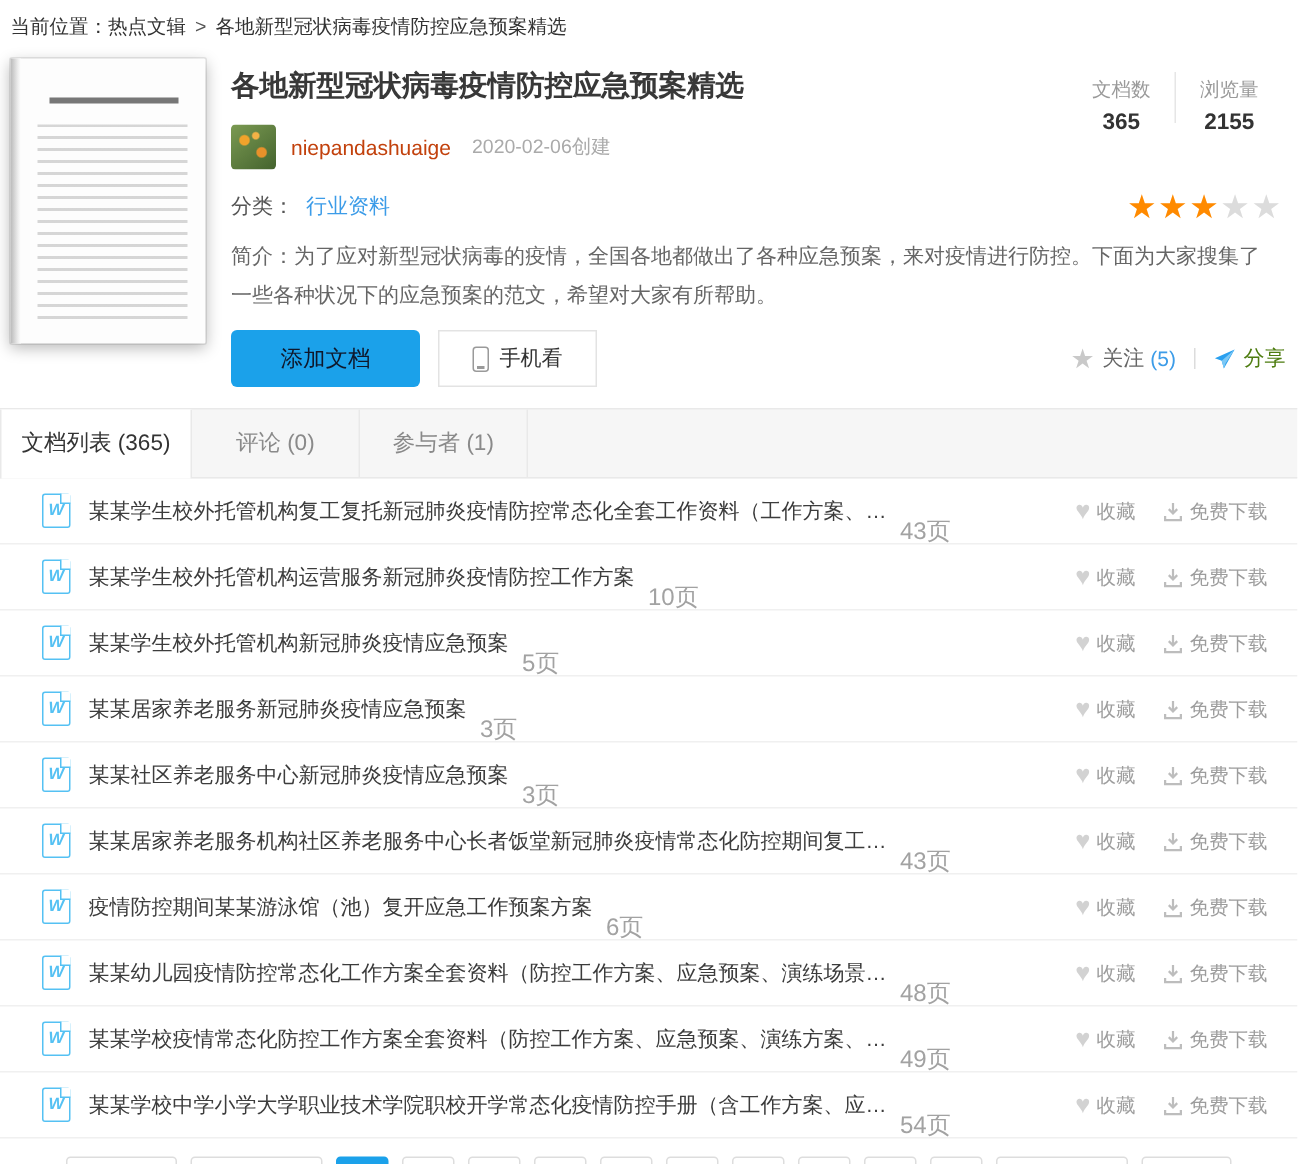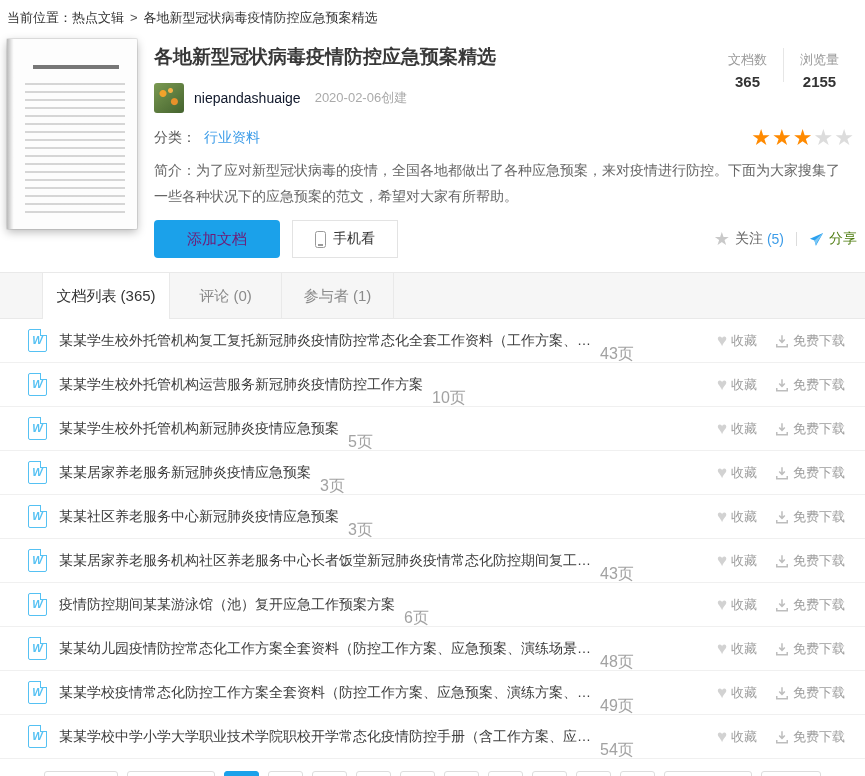--- a/index.html
+++ b/index.html
@@ -29,53 +29,53 @@
   .stat-label { font-size:13px; color:#9a9a9a; }
   .stat-value { font-size:15px; font-weight:bold; color:#333; margin-top:4px; }
   .stat-div { width:1px; height:34px; background:#e6e6e6; }
 
   .author-row { display:flex; align-items:center; margin-top:13px; }
   .avatar { width:30px; height:30px; border-radius:3px; cursor:pointer;
     background:radial-gradient(circle at 30% 35%, #f0a32b 3px, transparent 4px),
                radial-gradient(circle at 68% 62%, #e8912a 3px, transparent 4px),
                radial-gradient(circle at 55% 25%, #f4b246 2px, transparent 3px),
                linear-gradient(140deg,#7b9a52,#44632e); }
-  .author-name { margin-left:10px; font-size:14px; color:#0f172a; cursor:pointer; }
+  .author-name { margin-left:10px; font-size:14px; color:#c2410c; cursor:pointer; }
   .created-date { margin-left:14px; font-size:13px; color:#aaa; }
 
   .cat-row { display:flex; align-items:center; margin-top:14px; }
   .cat-label { font-size:14px; color:#555; }
   .cat-link { font-size:14px; color:#3c9ce8; text-decoration:none; margin-left:8px; cursor:pointer; }
   .stars { margin-left:auto; margin-right:2px; font-size:0; cursor:pointer; }
   .star { font-size:22px; line-height:22px; letter-spacing:1px; color:#dcdcdc; }
   .star::before { content:"★"; }
   .star.on { color:#ff8a00; }
 
   .summary { margin-top:8px; font-size:14px; line-height:26px; color:#666; padding-right:4px; }
 
   .action-row { display:flex; align-items:center; margin-top:11px; }
   .btn-primary { width:126px; height:38px; background:#1ba1ea; border:none; border-radius:4px;
-    color:#701a75; font-size:15px; cursor:pointer; font-family:inherit; }
+    color:#0f172a; font-size:15px; cursor:pointer; font-family:inherit; }
   .btn-ghost { margin-left:12px; width:106px; height:38px; background:#fff; border:1px solid #e3e3e3;
     border-radius:0; font-size:14px; color:#333; cursor:pointer; font-family:inherit;
     display:flex; align-items:center; justify-content:center; gap:7px; }
   .phone-icon { width:11px; height:17px; border:1.5px solid #9a9a9a; border-radius:2.5px; position:relative; }
   .phone-icon::after { content:""; position:absolute; left:2px; right:2px; bottom:1px; height:1.5px; background:#9a9a9a; }
 
   .follow-share { margin-left:auto; display:flex; align-items:center; font-size:14px; color:#666; }
   .follow-star { color:#c9c9c9; font-size:18px; margin-right:5px; }
   .follow-label { cursor:pointer; }
   .follow-count { color:#3c9ce8; margin-left:4px; cursor:pointer; }
   .vdiv { width:1px; height:14px; background:#dcdcdc; margin:0 12px; }
   .plane-icon { margin-right:5px; cursor:pointer; }
   .share-label { cursor:pointer; color:#4d7c0f; }
 
   
   .tabbar { margin-top:14px; display:flex; background:#f6f6f6; border-top:1px solid #e9e9e9;
-    border-bottom:1px solid #e9e9e9; height:47px;padding-left:42px; }
+    border-bottom:1px solid #e9e9e9; height:47px; }
   .tab { width:112px; text-align:center; line-height:46px; font-size:15px; color:#8a8a8a;
     border-right:1px solid #e9e9e9; cursor:pointer; }
   .tab.active { width:128px; background:#fff; color:#333; margin-bottom:-1px; border-left:1px solid #e9e9e9; }
   .tab-filler { flex:1; }
 
   
   .doc-row { height:44px; display:flex; align-items:center; padding:0 20px 0 28px;
     border-bottom:1px solid #f0f0f0; }
   .wicon { width:19px; height:23px; border:1px solid #55c1f3; border-radius:2px; position:relative;
     flex:none; background:#fff; }

